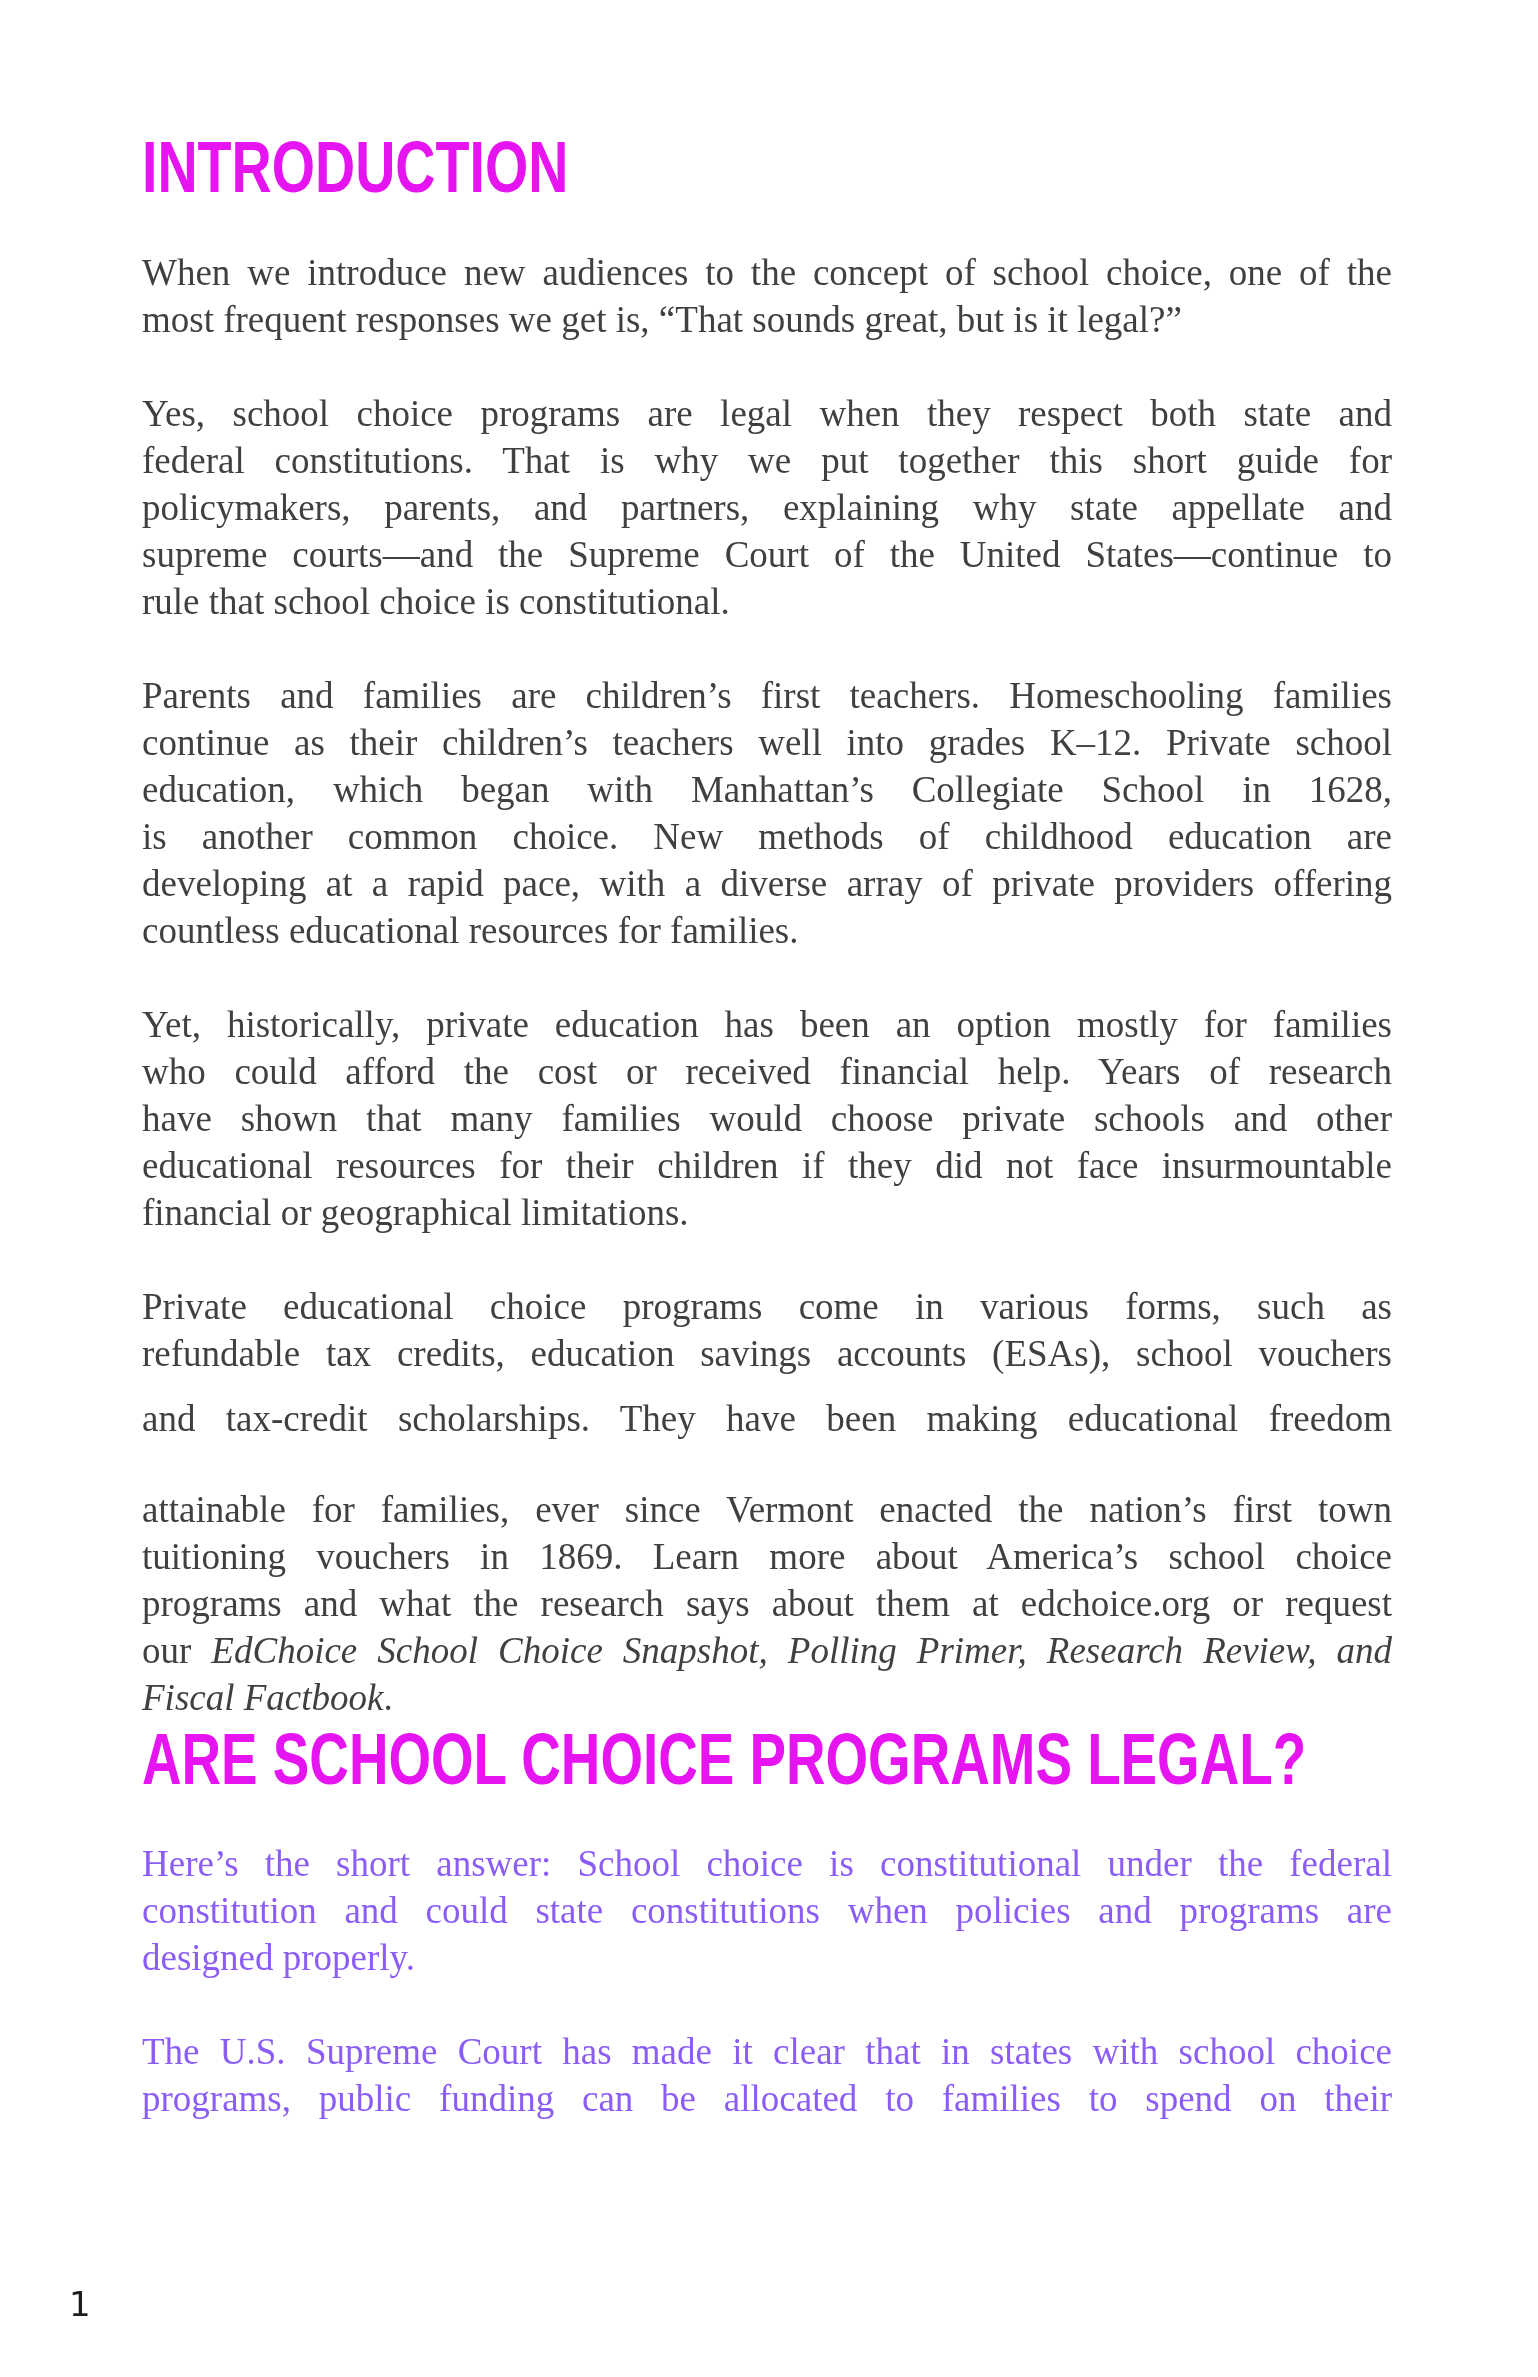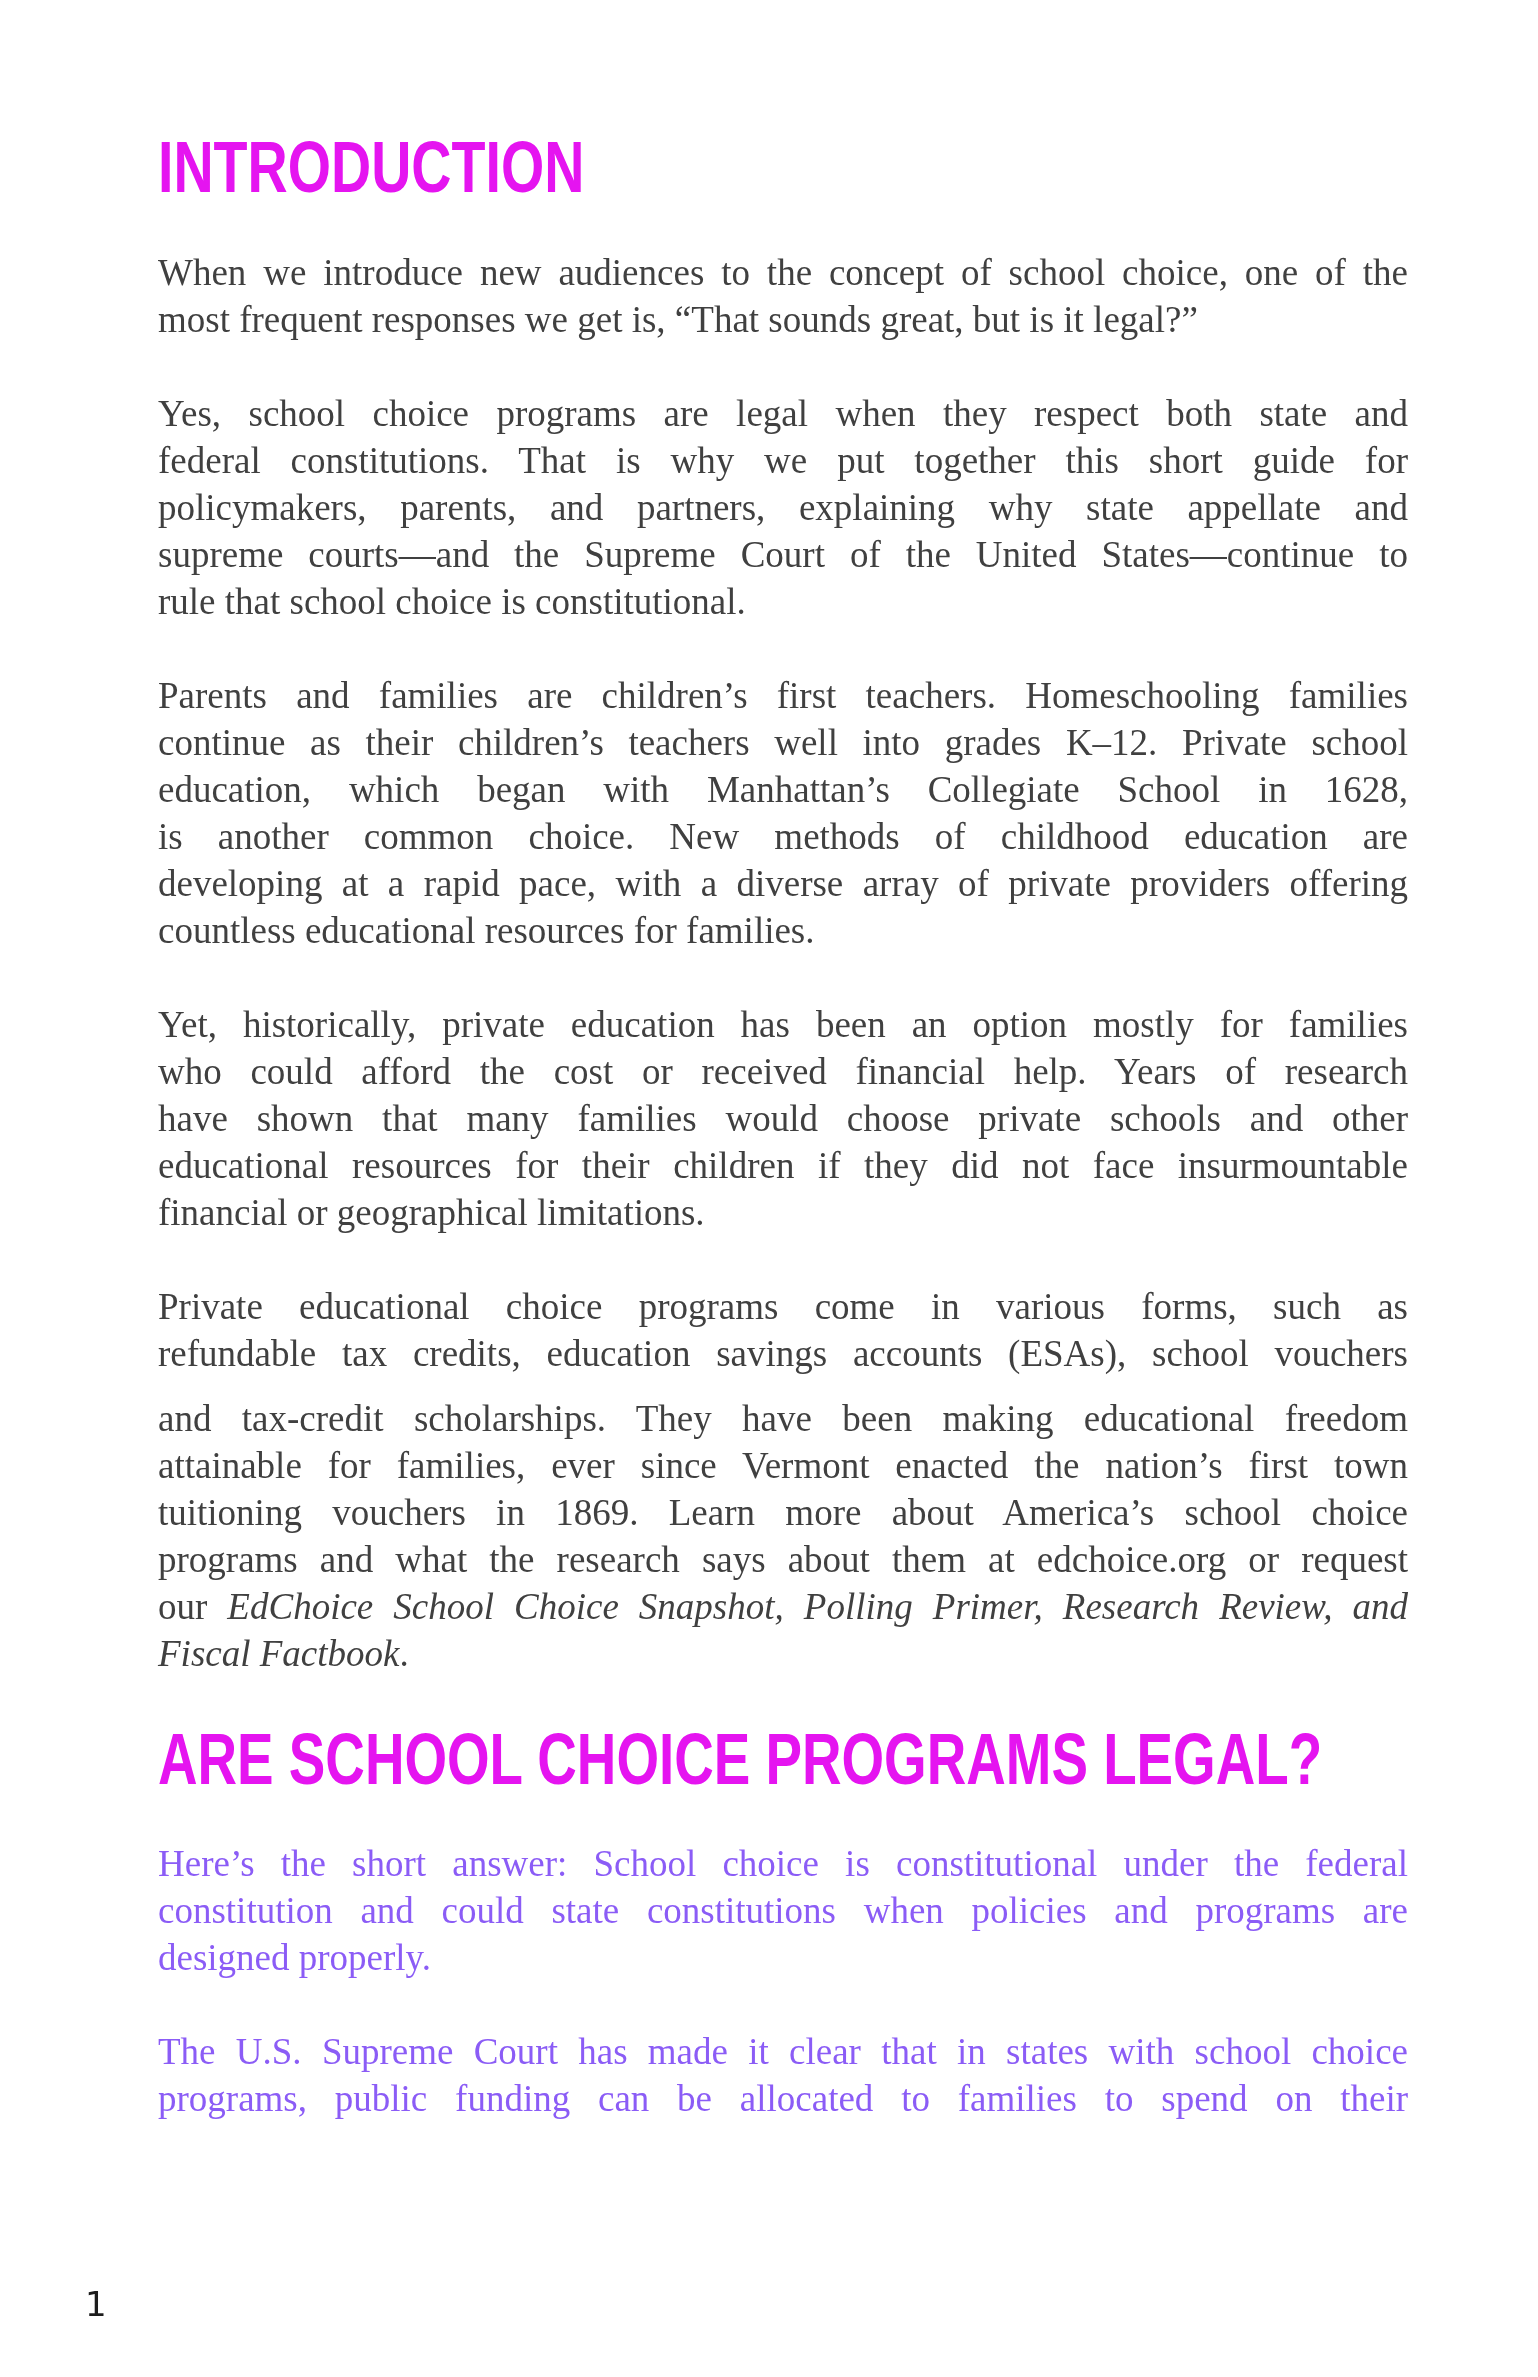--- a/index.html
+++ b/index.html
@@ -1,17 +1,17 @@
 <!DOCTYPE html>
 <html style="font-size:15px"><head>
 <meta charset="utf-8">
 <style>
   html, body { margin: 0; padding: 0; background: #ffffff; }
   body { width: 1538px; height: 2377px; position: relative; overflow: hidden; }
-  .page { position: absolute; left: 16px; top: 0; width: 1229px; height: 2377px; background: #ffffff; }
+  .page { position: absolute; left: 0; top: 0; width: 1229px; height: 2377px; background: #ffffff; }
   .heading {
     position: absolute; left: 142px; margin: 0;
     font-family: "Liberation Sans", sans-serif; font-weight: 700;
     font-size: 72px; line-height: 72px; height: 72px;
     white-space: nowrap; transform-origin: 0 0;
     letter-spacing: 0;
   }
   #h1 { top: 131px; }
   #h2 { top: 1723px; }
   .body-section {
@@ -62,21 +62,21 @@
         <span class="line just" style="display: block;"><span>Yet, historically, private education has been an option mostly for families</span></span>
         <span class="line just" style="display: block;"><span>who could afford the cost or received financial help. Years of research</span></span>
         <span class="line just" style="display: block;"><span>have shown that many families would choose private schools and other</span></span>
         <span class="line just" style="display: block;"><span>educational resources for their children if they did not face insurmountable</span></span>
         <span class="line last" style="display: block;"><span>financial or geographical limitations.</span></span>
       </p>
       <p class="para">
         <span class="line just" style="display: block;"><span>Private educational choice programs come in various forms, such as</span></span>
         <span class="line just" style="display: block;"><span>refundable tax credits, education savings accounts (ESAs), school vouchers</span></span>
         <span class="line just" style="display: block; margin-top: 18px;"><span>and tax-credit scholarships. They have been making educational freedom</span></span>
-        <span class="line just" style="display: block;"><span>attainable for families, ever since Vermont enacted the nation’s first town</span></span>
+        <span class="line just" style="display: block; margin-top: 44px;"><span>attainable for families, ever since Vermont enacted the nation’s first town</span></span>
         <span class="line just" style="display: block;"><span>tuitioning vouchers in 1869. Learn more about America’s school choice</span></span>
         <span class="line just" style="display: block;"><span>programs and what the research says about them at edchoice.org or request</span></span>
         <span class="line just" style="display: block;"><span>our </span><span class="it">EdChoice School Choice Snapshot, Polling Primer, Research Review, and</span></span>
         <span class="line last" style="display: block;"><span class="it">Fiscal Factbook</span><span>.</span></span>
       </p>
     </div>
 
   <h2 id="h2" class="heading" style="color: rgb(229, 20, 240); display: inline-block; transform: scaleX(0.760516);">ARE SCHOOL CHOICE PROGRAMS LEGAL?</h2>
   <div id="section-2" class="body-section" style="color: #8b5cf6;">
       <p class="para">

